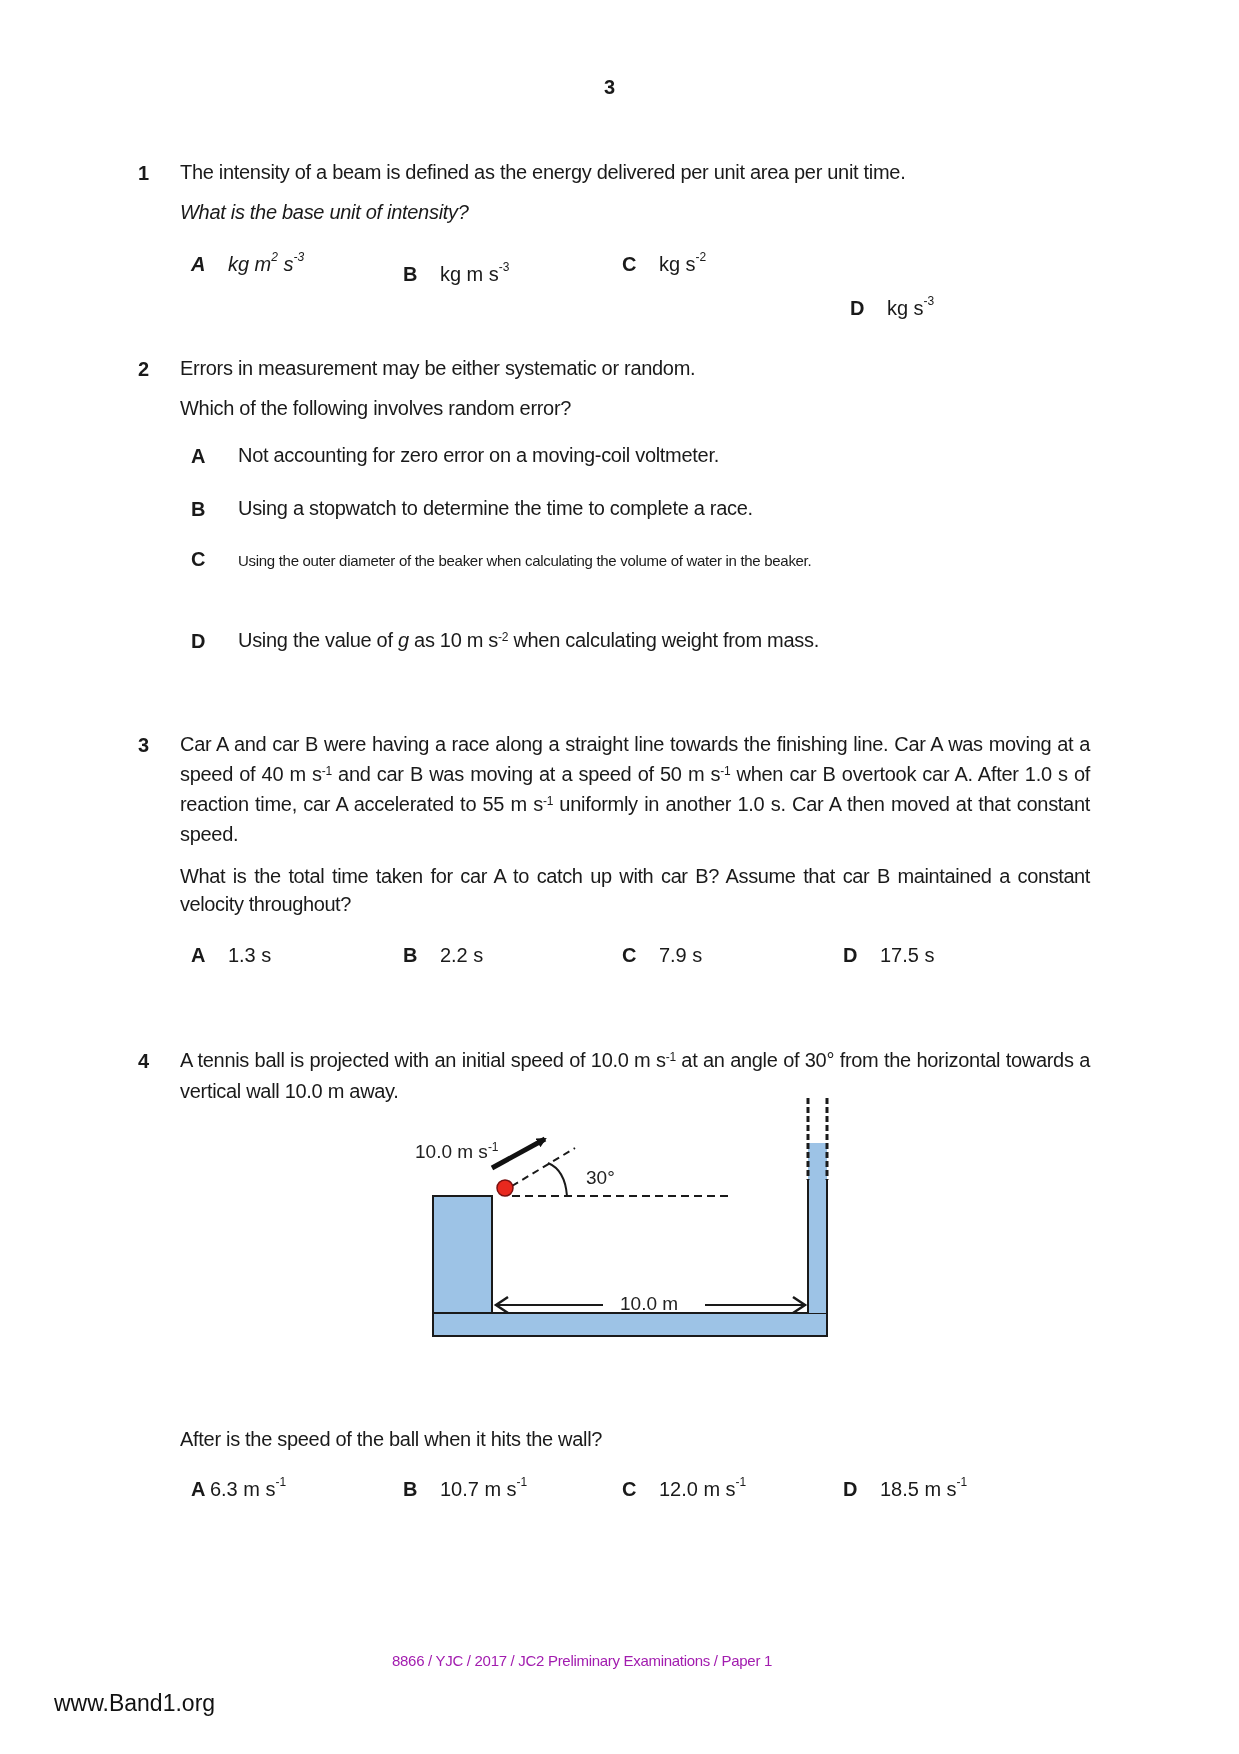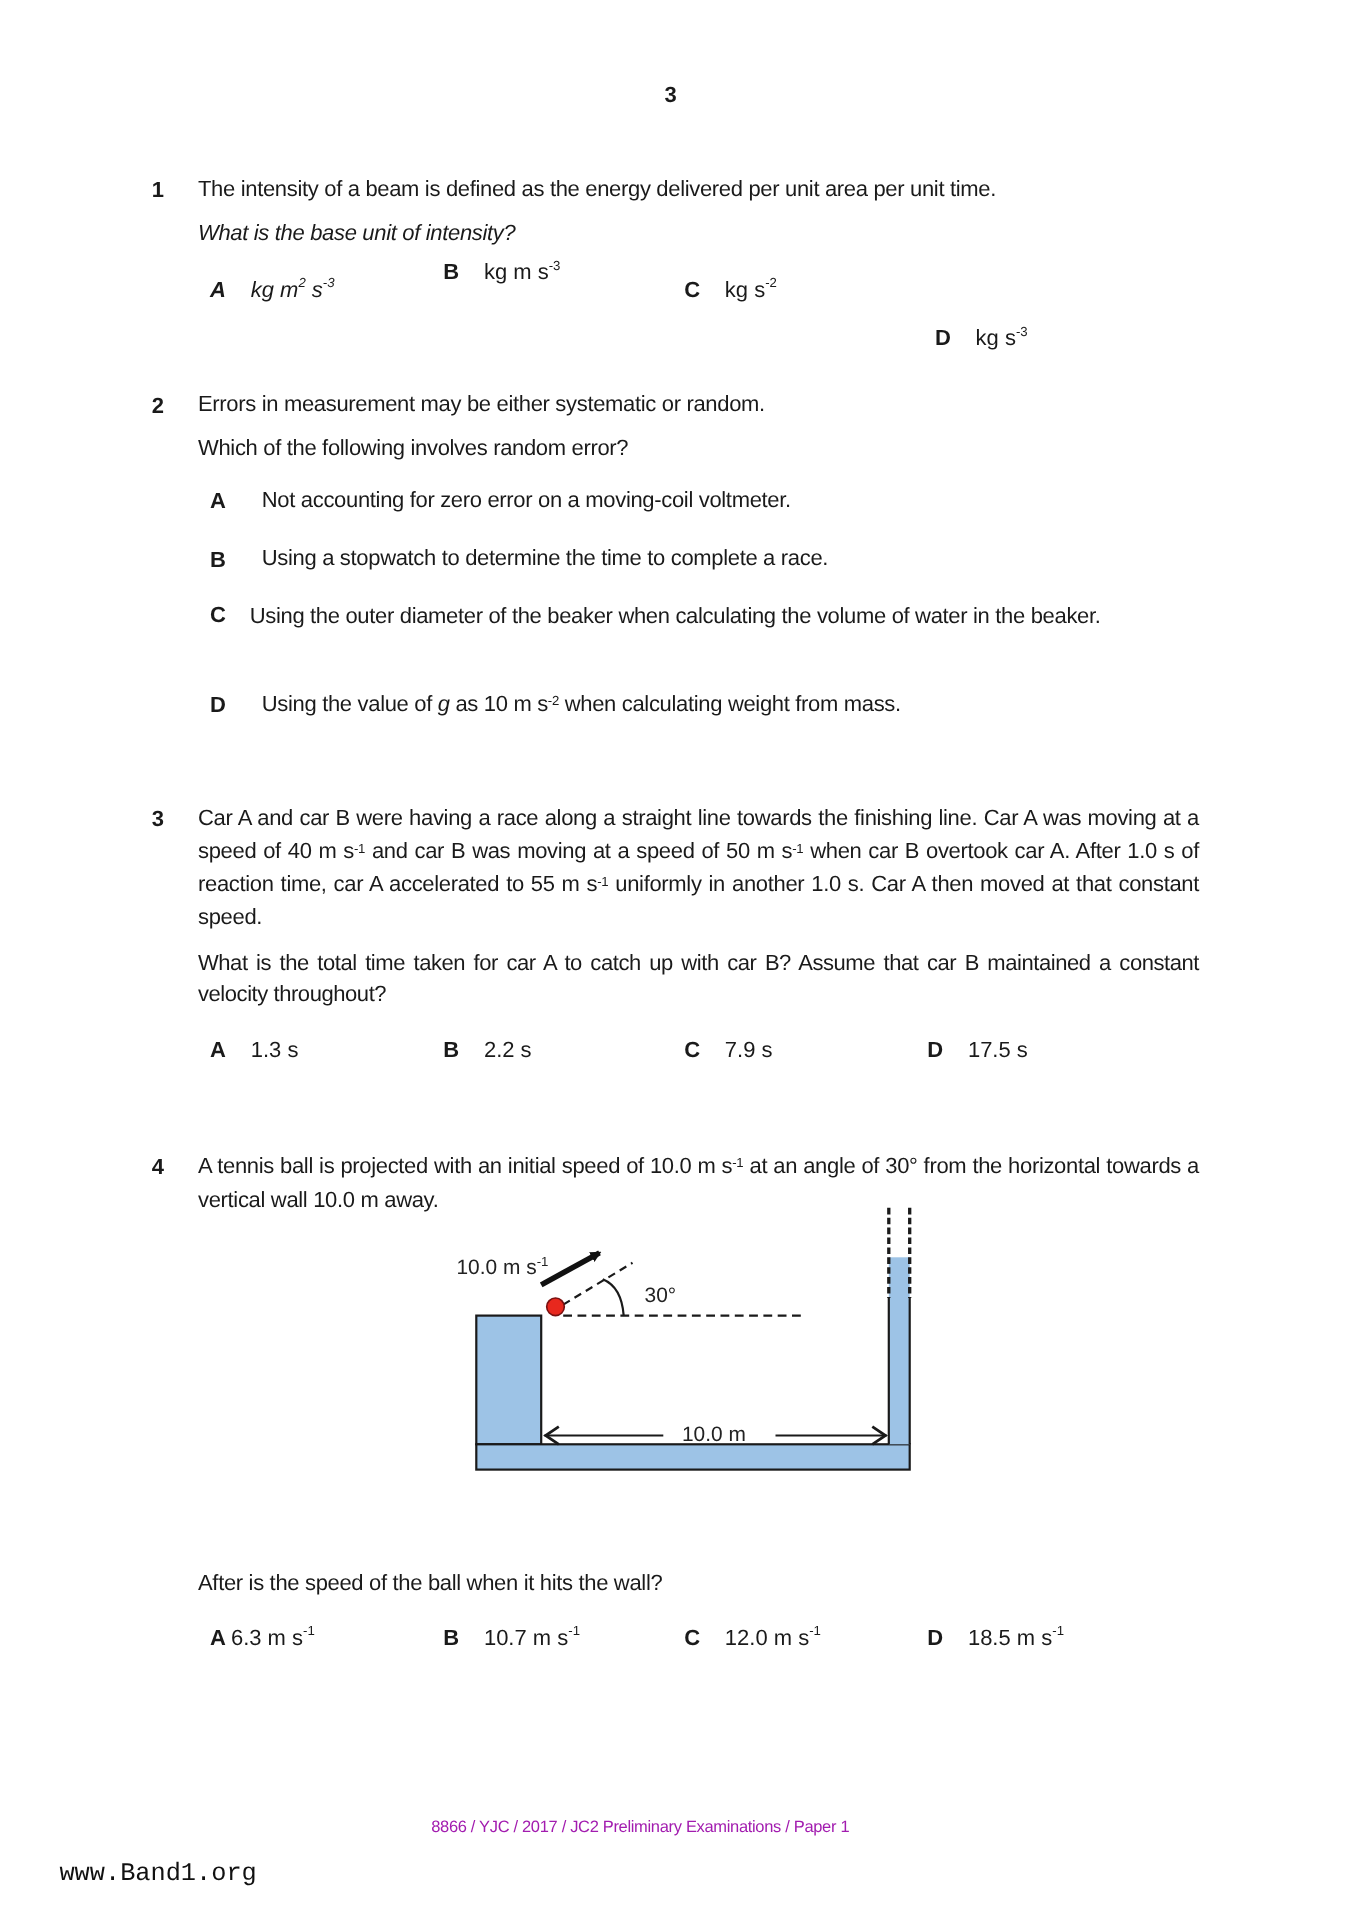--- a/index.html
+++ b/index.html
@@ -9,38 +9,38 @@
   }
   .abs { position: absolute; }
   .page-num { left: 604px; top: 76px; font-size: 20px; font-weight: bold; }
   .qnum { font-weight: bold; font-size: 20px; }
   .txt { font-size: 20px; line-height: 30px; letter-spacing: -0.3px; }
   .opt-letter { font-weight: bold; font-size: 20px; }
   .opt-text { font-size: 20px; }
   .just { text-align: justify; text-align-last: left; }
   sup { font-size: 12px; vertical-align: top; position: relative; top: -3px; }
   .footer { left: 392px; top: 1652px; font-size: 15px; letter-spacing: -0.3px; color: #a21caf; }
-  .watermark { left: 54px; top: 1690px; font-family: Liberation Mono, monospace; font-size: 23px; color: #111; }
+  .watermark { left: 54px; top: 1690px; font-family: Liberation Sans, sans-serif; font-size: 23px; color: #111; }
   svg text { font-family: "Liberation Sans", sans-serif; }
 </style>
 </head>
 <body>
 
 <div class="abs page-num">3</div>
 
 <div>
   <div class="abs qnum" style="left:138px; top:162px;">1</div>
   <div class="abs txt" style="left:180px; top:157px;">The intensity of a beam is defined as the energy delivered per unit area per unit time.</div>
   <div class="abs txt" style="left:180px; top:197px;font-style:italic;">What is the base unit of intensity?</div>
 
   <div class="abs" style="left:191px; top:253px;font-style:italic;">
     <span class="opt-letter">A</span>
     <span class="opt-text" style="margin-left:18px;"><span>kg m</span><sup>2</sup><span> s</span><sup>-3</sup></span>
   </div>
-  <div class="abs" style="left:403px; top:237px;text-align:right;">
+  <div class="abs" style="left:403px; top:263px;text-align:right;">
     <span class="opt-letter">B</span>
     <span class="opt-text" style="margin-left:18px;"><span>kg m s</span><sup>-3</sup></span>
   </div>
   <div class="abs" style="left:622px; top:253px;">
     <span class="opt-letter">C</span>
     <span class="opt-text" style="margin-left:18px;"><span>kg s</span><sup>-2</sup></span>
   </div>
   <div class="abs" style="left:850px; top:253px;margin-top:44px;">
     <span class="opt-letter">D</span>
     <span class="opt-text" style="margin-left:18px;"><span>kg s</span><sup>-3</sup></span>
@@ -55,21 +55,21 @@
   <div class="abs" style="left:191px; top:445px; width:900px;">
     <span class="opt-letter abs" style="left:0; top:0;">A</span>
     <span class="opt-text abs txt" style="left:47px; top:-5px; width:850px;">Not accounting for zero error on a moving-coil voltmeter.</span>
   </div>
   <div class="abs" style="left:191px; top:498px; width:900px;">
     <span class="opt-letter abs" style="left:0; top:0;">B</span>
     <span class="opt-text abs txt" style="left:47px; top:-5px; width:850px;">Using a stopwatch to determine the time to complete a race.</span>
   </div>
   <div class="abs" style="left:191px; top:548px; width:900px;">
     <span class="opt-letter abs" style="left:0; top:0;">C</span>
-    <span class="opt-text abs" style="left:36px; top:-1px; width:852px; font-size:20px; line-height:27px; letter-spacing:-0.3px;">Using the outer diameter of the beaker when calculating the volume of water in the beaker.</span>
+    <span class="opt-text abs" style="left:47px; top:-1px; width:852px; font-size:15px; line-height:27px; letter-spacing:-0.3px;">Using the outer diameter of the beaker when calculating the volume of water in the beaker.</span>
   </div>
   <div class="abs" style="left:191px; top:630px; width:900px;">
     <span class="opt-letter abs" style="left:0; top:0;">D</span>
     <span class="opt-text abs txt" style="left:47px; top:-5px; width:850px; white-space:nowrap;"><span>Using the value of </span><i>g</i><span> as 10 m s</span><sup>-2</sup><span> when calculating weight from mass.</span></span>
   </div>
 </div>
 
 <div>
   <div class="abs qnum" style="left:138px; top:734px;">3</div>
   <div class="abs just" style="left:180px; top:729px; width:910px; font-size:20px; line-height:30px; letter-spacing:-0.3px;"><span>Car A and car B were having a race along a straight line towards the finishing line. Car A was moving at a speed of 40 m s</span><sup>-1</sup><span> and car B was moving at a speed of 50 m s</span><sup>-1</sup><span> when car B overtook car A. After 1.0 s of reaction time, car A accelerated to 55 m s</span><sup>-1</sup><span> uniformly in another 1.0 s. Car A then moved at that constant speed.</span></div>

